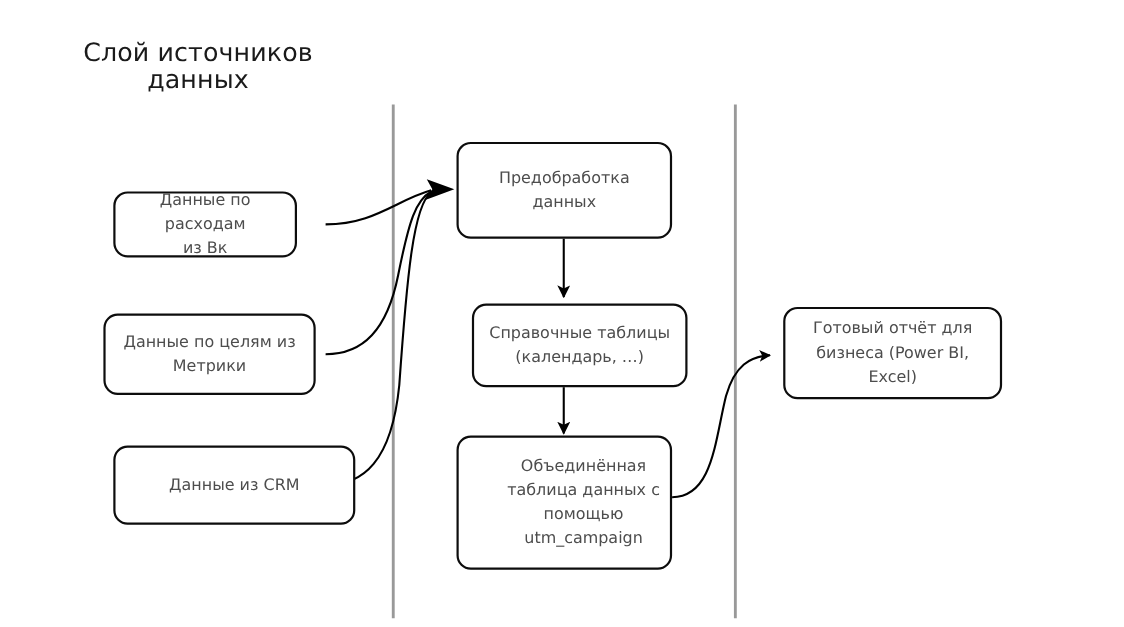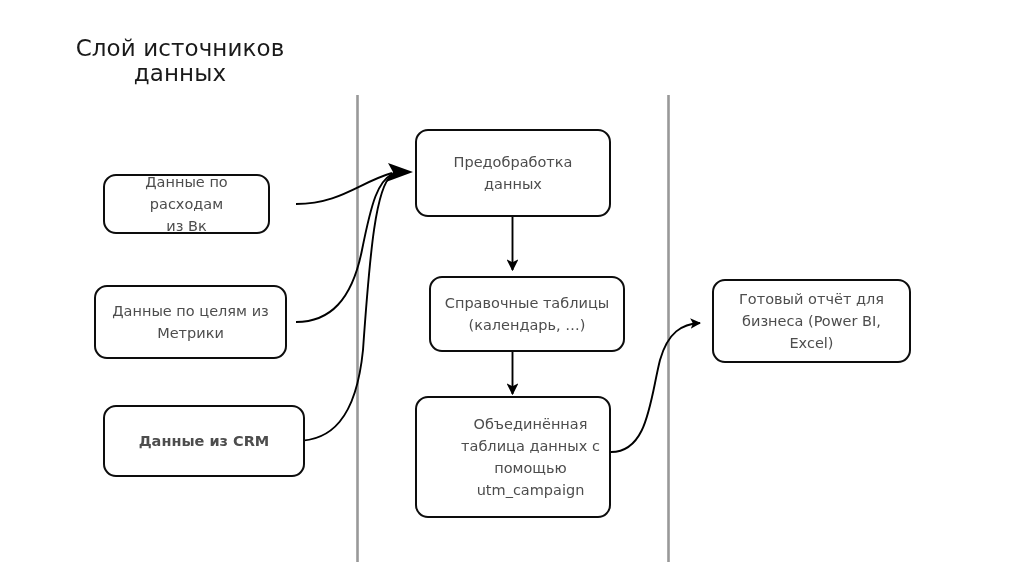--- a/index.html
+++ b/index.html
@@ -87,21 +87,21 @@
 
     <path d="M 611 452 C 648 452 650 400 660 360 C 668 332 682 324 700 323" fill="none" stroke="#000000" stroke-width="1.9" marker-end="url(#arrowEndSm)"></path>
   </svg>
 
   <div class="node" style="left:103px; top:174px; width:167px; height:60px;">Данные по расходам
 из Вк</div>
 
   <div class="node" style="left:94px; top:285px; width:193px; height:74px;">Данные по целям из
 Метрики</div>
 
-  <div class="node" style="left:103px; top:405px; width:202px; height:72px;font-weight:bold;">Данные из CRM</div>
+  <div class="node" style="left:103px; top:405px; width:220px; height:72px;">Данные из CRM</div>
 
   <div class="node" style="left:415px; top:129px; width:196px; height:88px;">Предобработка
 данных</div>
 
   <div class="node" style="left:415px; top:276px; width:196px; height:76px;margin-left:14px;">Справочные таблицы
 (календарь, …)</div>
 
   <div class="node" style="left:415px; top:396px; width:196px; height:122px;padding-left:44px;">Объединённая
 таблица данных с
 помощью

